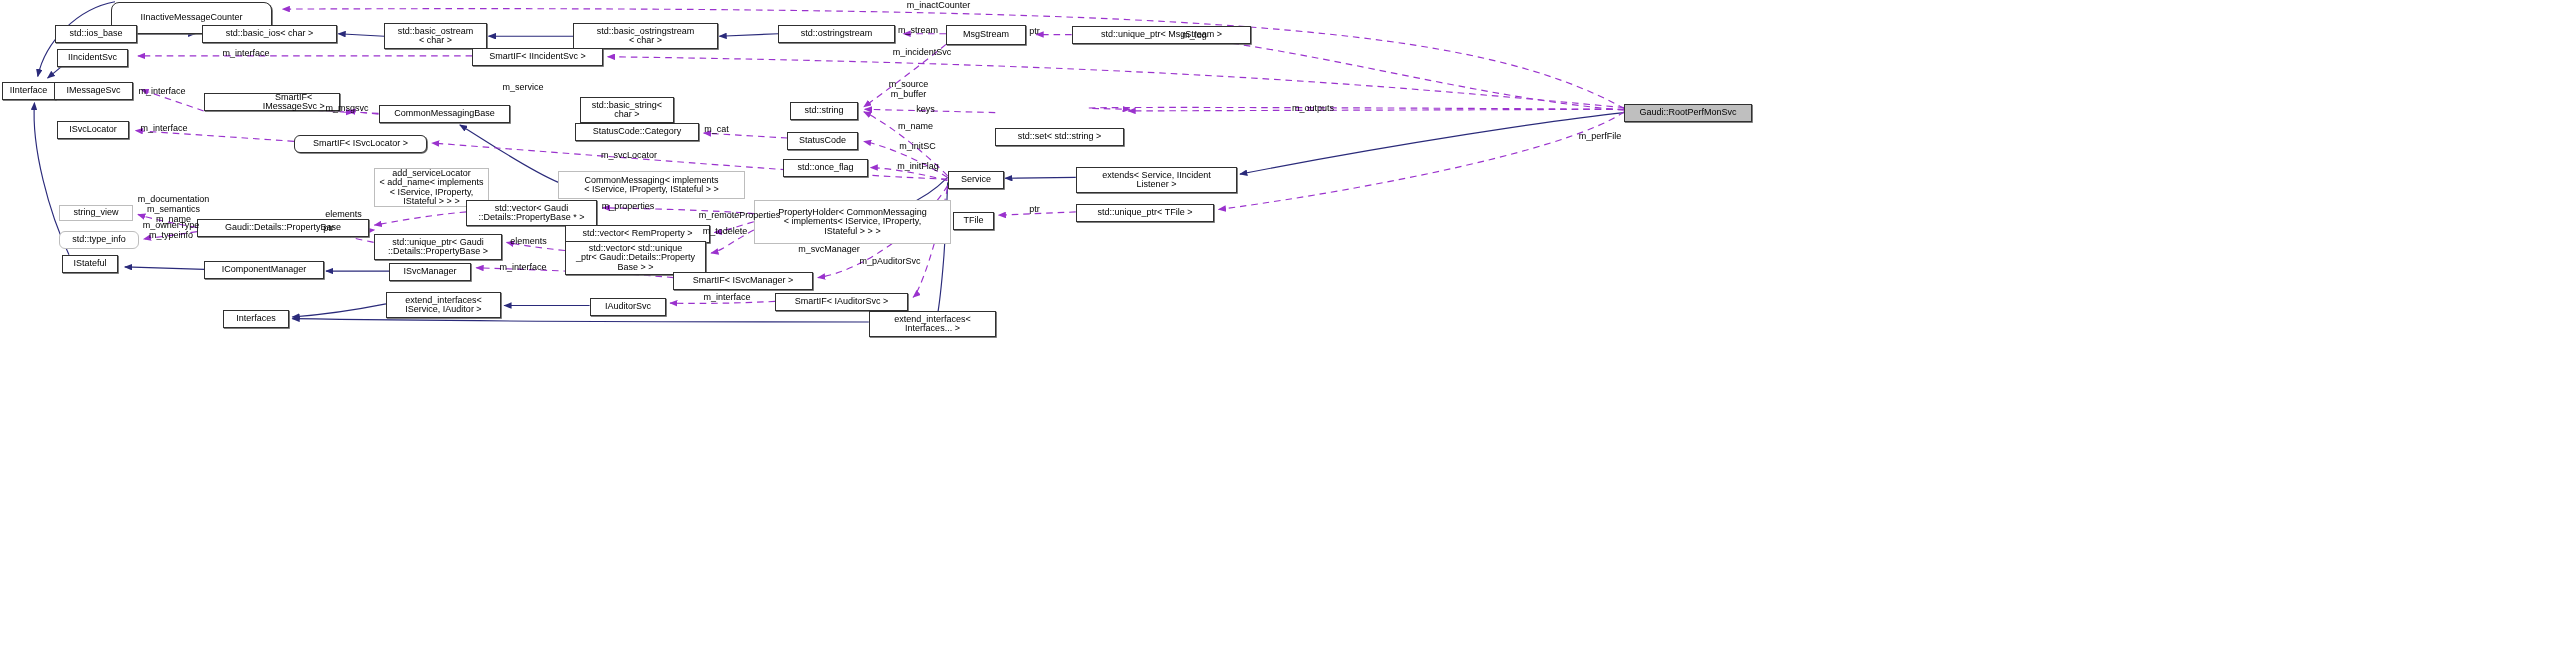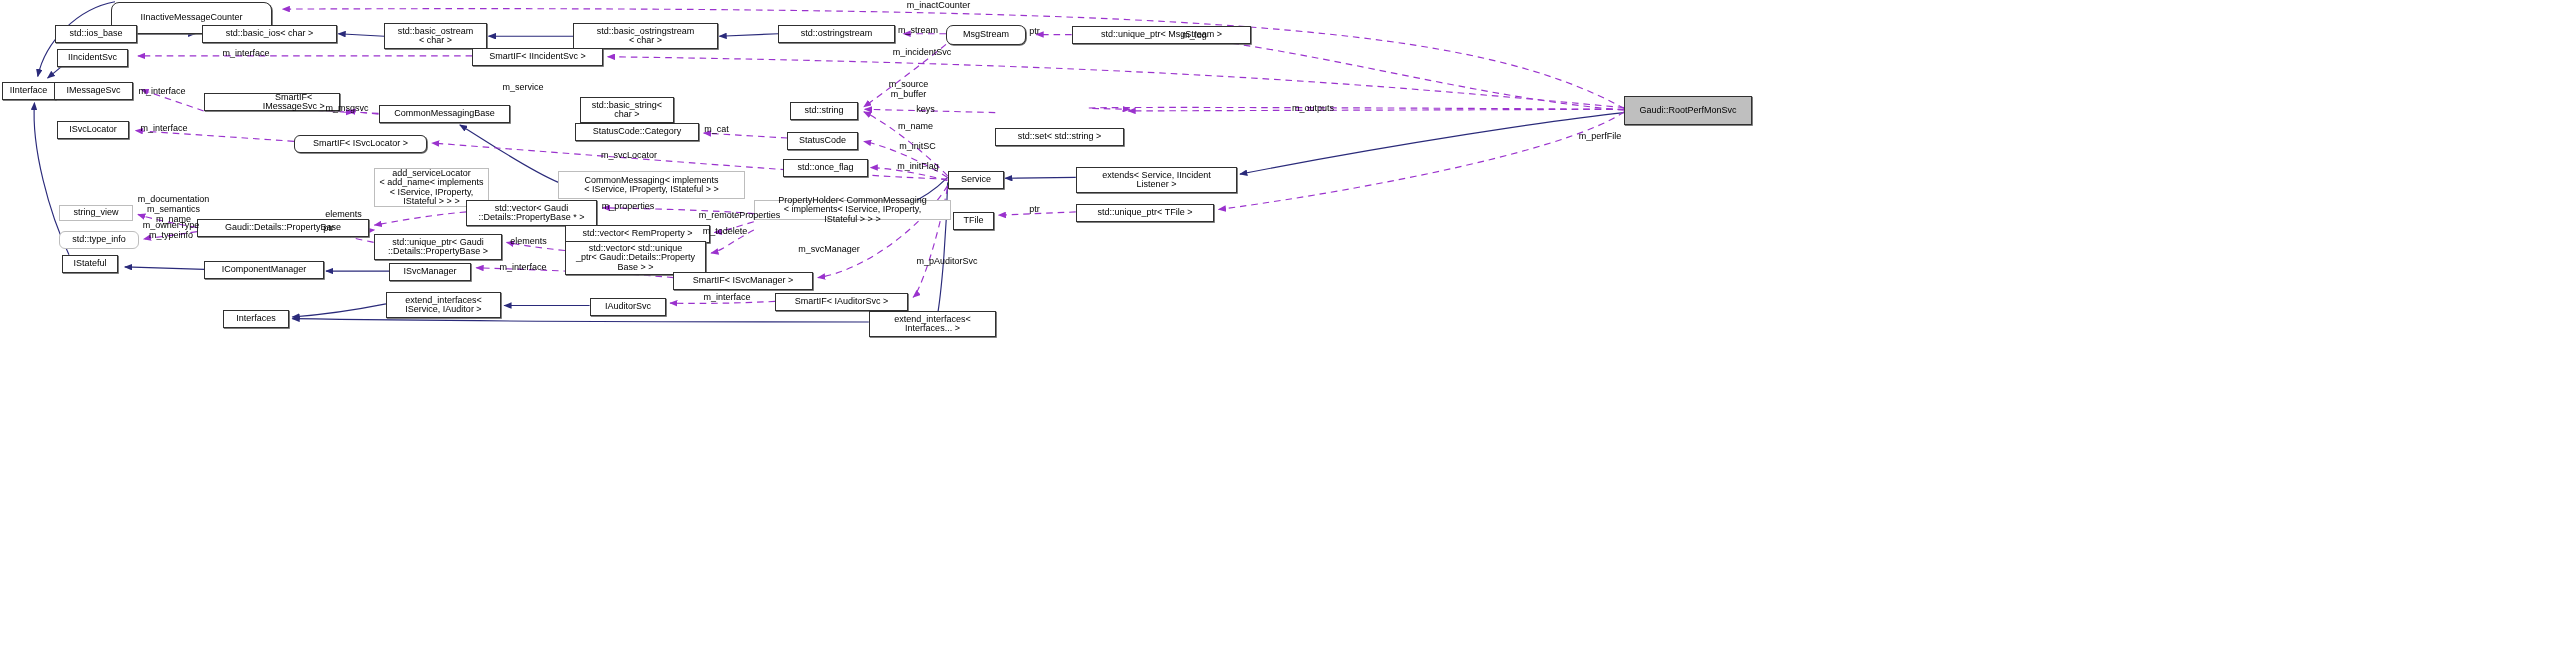--- a/index.html
+++ b/index.html
@@ -91,23 +91,23 @@
 
   <div id="nodes-layer">
       <div class="node solid" style="left: 111px; top: 1.6px; width: 161px; height: 32px; border-radius: 8px;">IInactiveMessageCounter</div>
       <div class="node solid" style="left: 55px; top: 25px; width: 82px; height: 18px; text-align: center;">std::ios_base</div>
       <div class="node solid" style="left: 202px; top: 25px; width: 135px; height: 18px;">std::basic_ios&lt; char &gt;</div>
       <div class="node solid" style="left: 384px; top: 23px; width: 103px; height: 26px;">std::basic_ostream
 &lt; char &gt;</div>
       <div class="node solid" style="left: 573px; top: 23px; width: 145px; height: 26px;">std::basic_ostringstream
 &lt; char &gt;</div>
       <div class="node solid" style="left: 778px; top: 25px; width: 117px; height: 18px;">std::ostringstream</div>
-      <div class="node solid" style="left: 946px; top: 25px; width: 80px; height: 20px; border-radius: 7px;">MsgStream</div>
+      <div class="node solid" style="left: 946px; top: 25px; width: 80px; height: 20px;">MsgStream</div>
       <div class="node solid" style="left: 1072px; top: 26px; width: 179px; height: 18px;">std::unique_ptr&lt; MsgStream &gt;</div>
-      <div class="node hl" style="left: 1624px; top: 96px; width: 128px; height: 29px;">Gaudi::RootPerfMonSvc</div>
+      <div class="node hl" style="left: 1624px; top: 104px; width: 128px; height: 18px;">Gaudi::RootPerfMonSvc</div>
       <div class="node solid" style="left: 57px; top: 49px; width: 71px; height: 18px;">IIncidentSvc</div>
       <div class="node solid" style="left: 472px; top: 48px; width: 131px; height: 18px;">SmartIF&lt; IIncidentSvc &gt;</div>
       <div class="node solid" style="left: 1.6px; top: 82px; width: 54px; height: 18px;">IInterface</div>
       <div class="node solid" style="left: 54px; top: 82px; width: 79px; height: 18px;">IMessageSvc</div>
       <div class="node solid" style="left: 204px; top: 93px; width: 136px; height: 18px; padding-left: 46px;">SmartIF&lt; IMessageSvc &gt;</div>
       <div class="node solid" style="left: 379px; top: 105px; width: 131px; height: 18px;">CommonMessagingBase</div>
       <div class="node solid" style="left: 580px; top: 97px; width: 94px; height: 26px;">std::basic_string&lt;
 char &gt;</div>
       <div class="node solid" style="left: 790px; top: 102px; width: 68px; height: 18px;">std::string</div>
       <div class="node solid" style="left: 995px; top: 104px; width: 129px; height: 18px; margin-top: 24px;">std::set&lt; std::string &gt;</div>
@@ -122,21 +122,21 @@
 IStateful &gt; &gt; &gt;</div>
       <div class="node grey" style="left: 558px; top: 171px; width: 187px; height: 28px;">CommonMessaging&lt; implements
 &lt; IService, IProperty, IStateful &gt; &gt;</div>
       <div class="node solid" style="left: 948px; top: 171px; width: 56px; height: 18px;">Service</div>
       <div class="node solid" style="left: 1076px; top: 167px; width: 161px; height: 26px;">extends&lt; Service, IIncident
 Listener &gt;</div>
       <div class="node grey" style="left: 59px; top: 205px; width: 74px; height: 16.4px;">string_view</div>
       <div class="node solid" style="left: 197px; top: 219px; width: 172px; height: 18px;">Gaudi::Details::PropertyBase</div>
       <div class="node solid" style="left: 466px; top: 200px; width: 131px; height: 26px;">std::vector&lt; Gaudi
 ::Details::PropertyBase * &gt;</div>
-      <div class="node grey" style="left: 754px; top: 200px; width: 197px; height: 20px;">PropertyHolder&lt; CommonMessaging
+      <div class="node grey" style="left: 754px; top: 200px; width: 197px; height: 44px;">PropertyHolder&lt; CommonMessaging
 &lt; implements&lt; IService, IProperty,
 IStateful &gt; &gt; &gt;</div>
       <div class="node solid" style="left: 953px; top: 212px; width: 41px; height: 18px;">TFile</div>
       <div class="node solid" style="left: 1076px; top: 204px; width: 138px; height: 18px;">std::unique_ptr&lt; TFile &gt;</div>
       <div class="node grey" style="left: 59px; top: 231px; width: 80px; height: 18px; border-radius: 6px;">std::type_info</div>
       <div class="node solid" style="left: 565px; top: 225px; width: 145px; height: 18px;">std::vector&lt; RemProperty &gt;</div>
       <div class="node solid" style="left: 374px; top: 234px; width: 128px; height: 26px;">std::unique_ptr&lt; Gaudi
 ::Details::PropertyBase &gt;</div>
       <div class="node solid" style="left: 565px; top: 241px; width: 141px; height: 34px;">std::vector&lt; std::unique
 _ptr&lt; Gaudi::Details::Property
@@ -180,18 +180,18 @@
       <div class="edgelabel" style="left: 589px; top: 201px; width: 78px;">m_properties</div>
       <div class="edgelabel" style="left: 1018px; top: 204px; width: 33px;">ptr</div>
       <div class="edgelabel" style="left: 314px; top: 209px; width: 59px;">elements</div>
       <div class="edgelabel" style="left: 680px; top: 210px; width: 119px;">m_remoteProperties</div>
       <div class="edgelabel" style="left: 128px; top: 220px; width: 86px;">m_ownerType
 m_typeinfo</div>
       <div class="edgelabel" style="left: 690px; top: 226px; width: 70px;">m_todelete</div>
       <div class="edgelabel" style="left: 312px; top: 223px; width: 33px;">ptr</div>
       <div class="edgelabel" style="left: 499px; top: 236px; width: 59px;">elements</div>
       <div class="edgelabel" style="left: 784px; top: 244px; width: 90px;">m_svcManager</div>
-      <div class="edgelabel" style="left: 902px; top: 256px; width: 90px;">m_pAuditorSvc</div>
+      <div class="edgelabel" style="left: 845px; top: 256px; width: 90px;">m_pAuditorSvc</div>
       <div class="edgelabel" style="left: 486px; top: 262px; width: 74px;">m_interface</div>
       <div class="edgelabel" style="left: 690px; top: 292px; width: 74px;">m_interface</div>
     </div>
 </div>
 
 
 </body></html>

